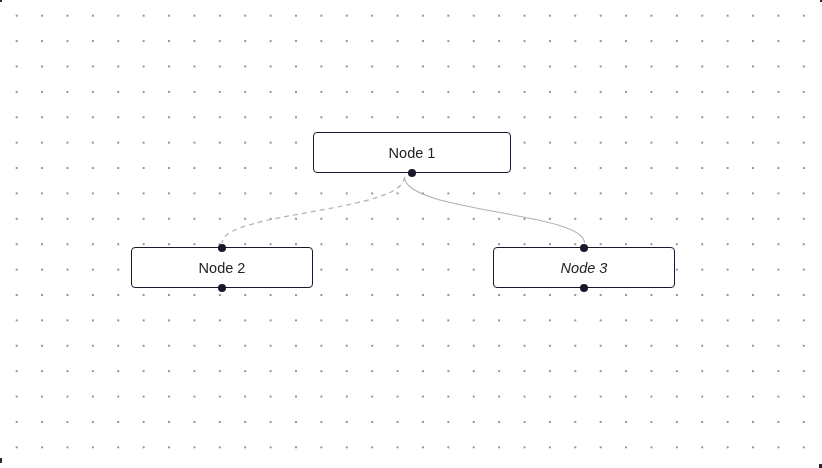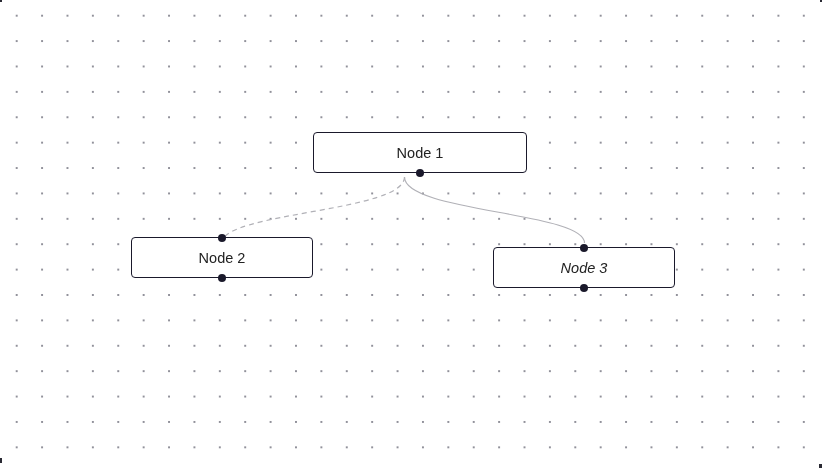--- a/index.html
+++ b/index.html
@@ -81,26 +81,26 @@
 </head>
 <body>
 
 <div class="flow-canvas">
 
   <svg class="edge-layer" width="822" height="468" viewBox="0 0 822 468">
     <path class="edge" d="M 404.5,177 C 404.5,212 222,212 222,243" stroke-dasharray="5,4" stroke="#b1b1b7"></path>
     <path class="edge" d="M 404.5,177 C 404.5,212 584.5,212 584.5,243" stroke="#b1b1b7"></path>
   </svg>
 
-  <div class="flow-node" style="left: 313px; top: 132px; width: 214px; height: 41px;">
+  <div class="flow-node" style="left: 313px; top: 132px; width: 198px; height: 41px;">
     <div class="node-label">Node 1</div>
     <div class="handle handle-bottom"></div>
   </div>
 
-  <div class="flow-node" style="left: 131px; top: 237px; width: 182px; height: 41px;">
+  <div class="flow-node" style="left: 131px; top: 247px; width: 182px; height: 41px;">
     <div class="handle handle-top"></div>
     <div class="node-label">Node 2</div>
     <div class="handle handle-bottom"></div>
   </div>
 
   <div class="flow-node" style="left: 493px; top: 247px; width: 182px; height: 41px; font-style: italic;">
     <div class="handle handle-top"></div>
     <div class="node-label">Node 3</div>
     <div class="handle handle-bottom"></div>
   </div>

